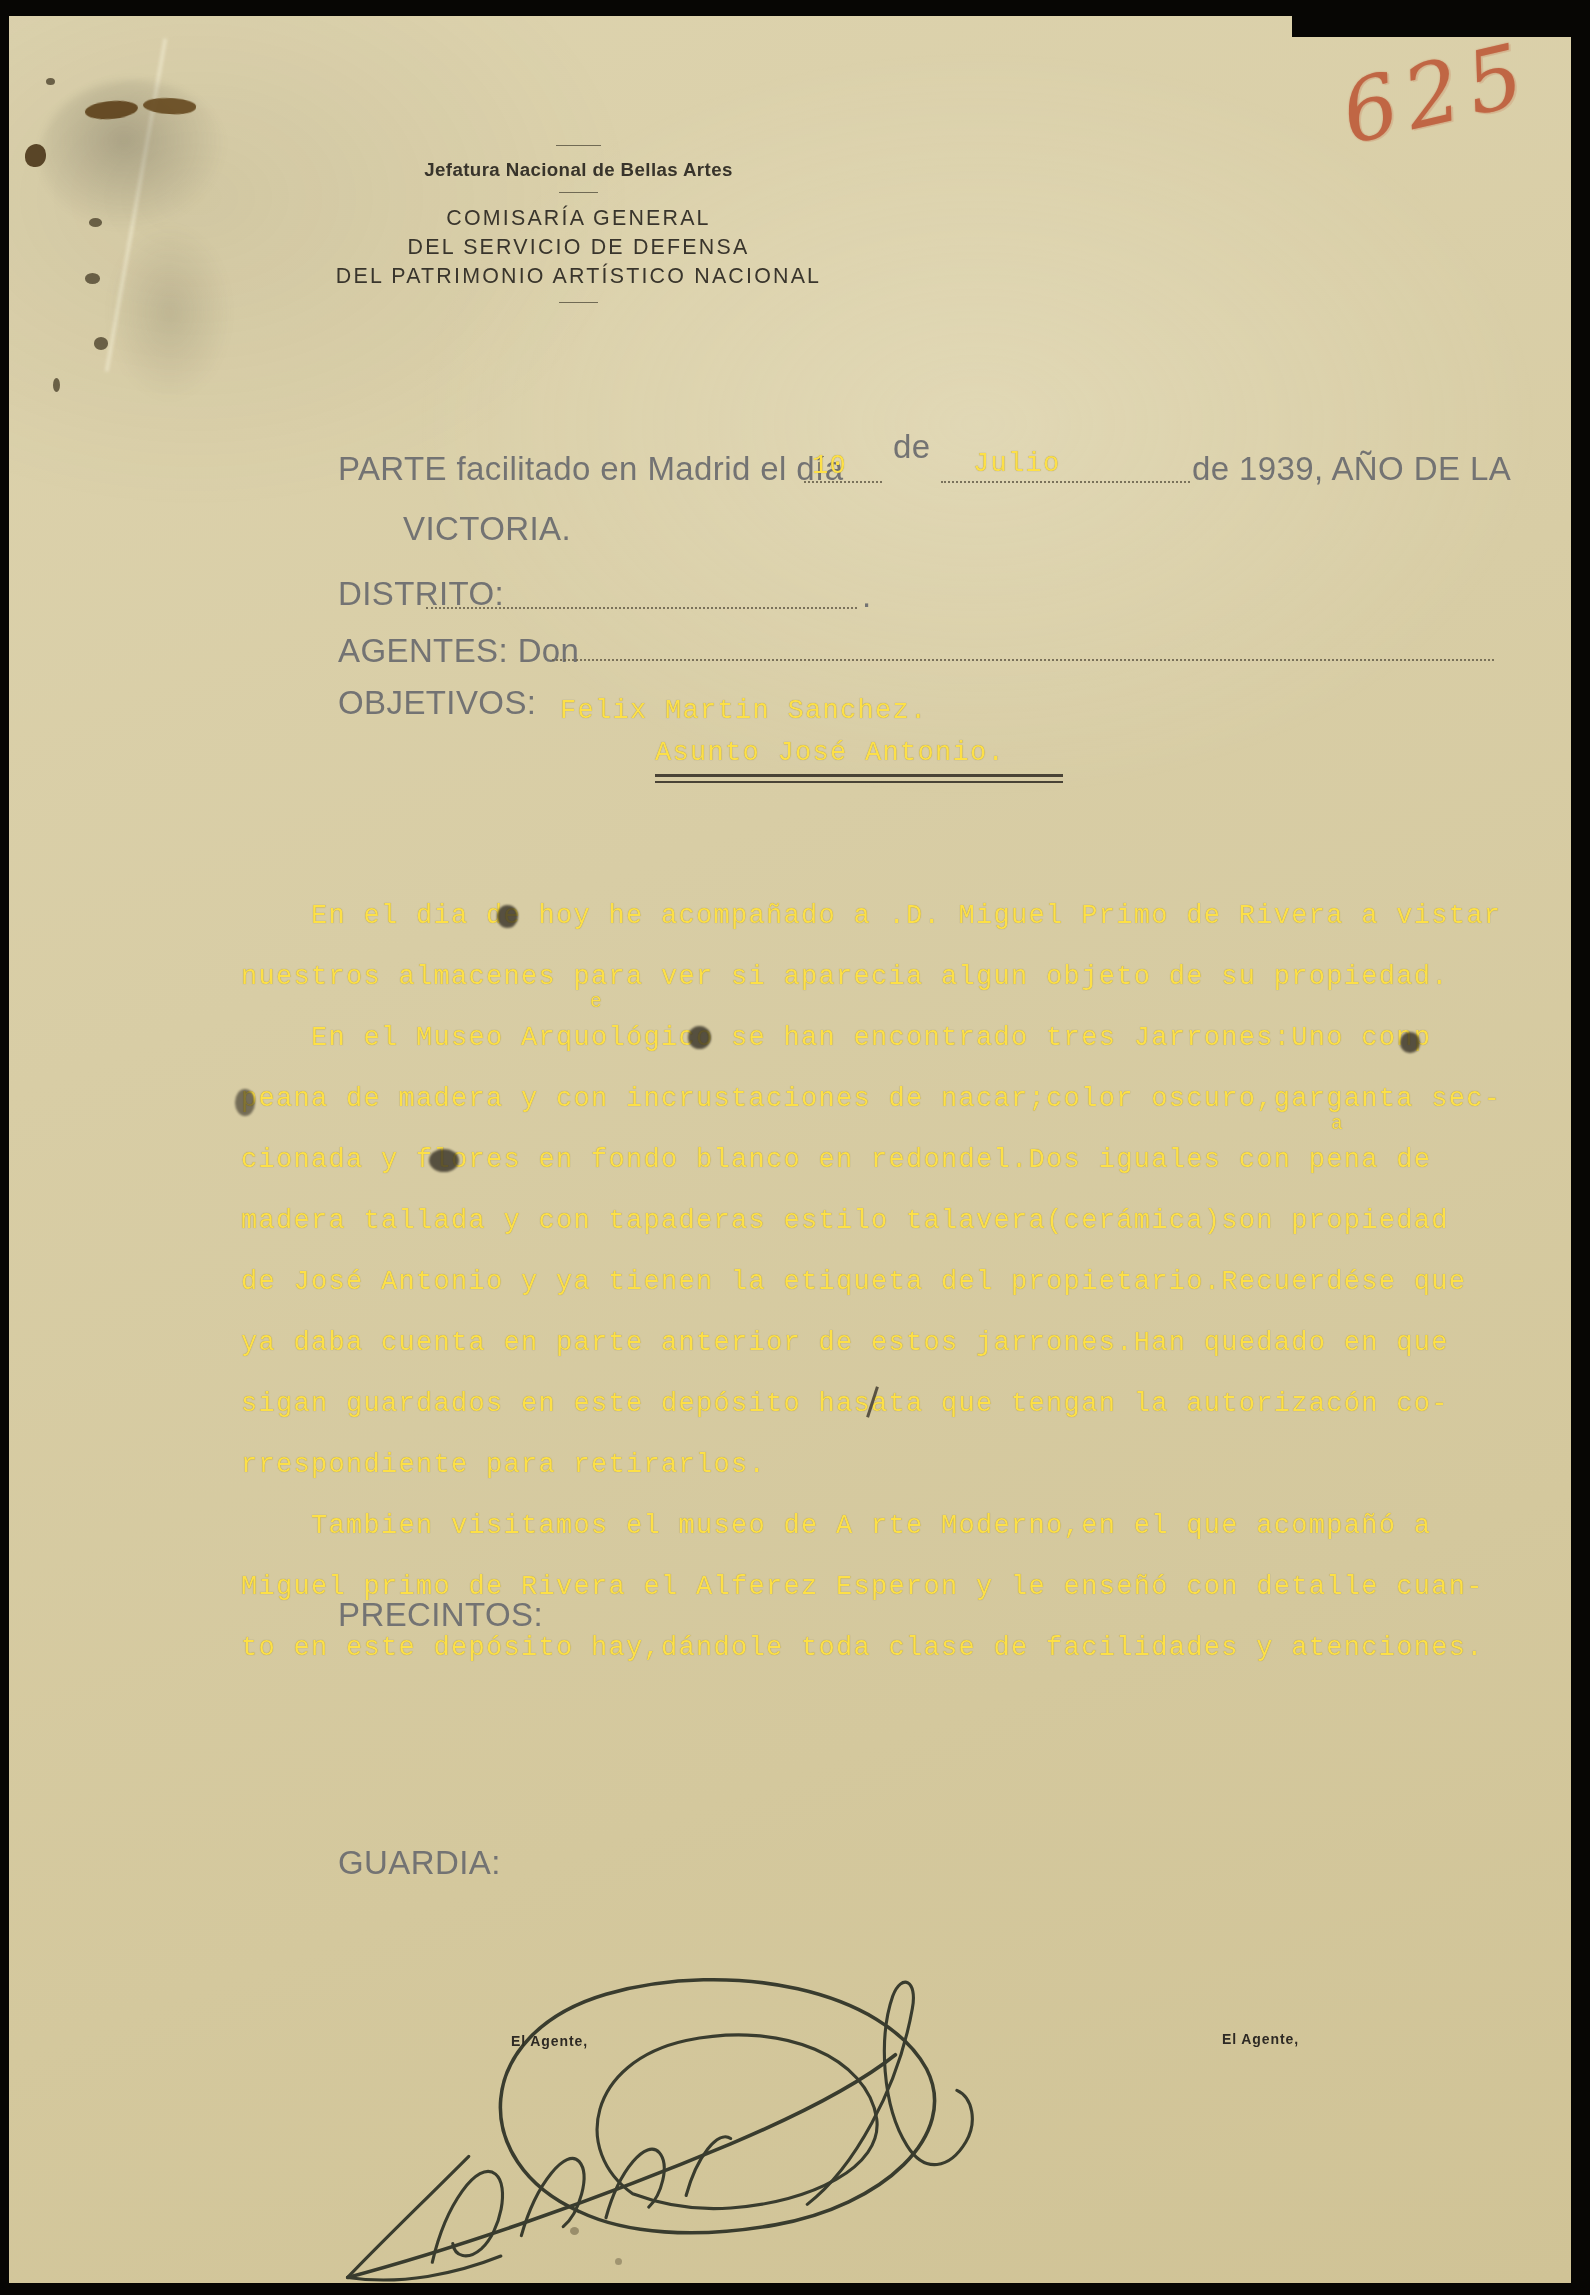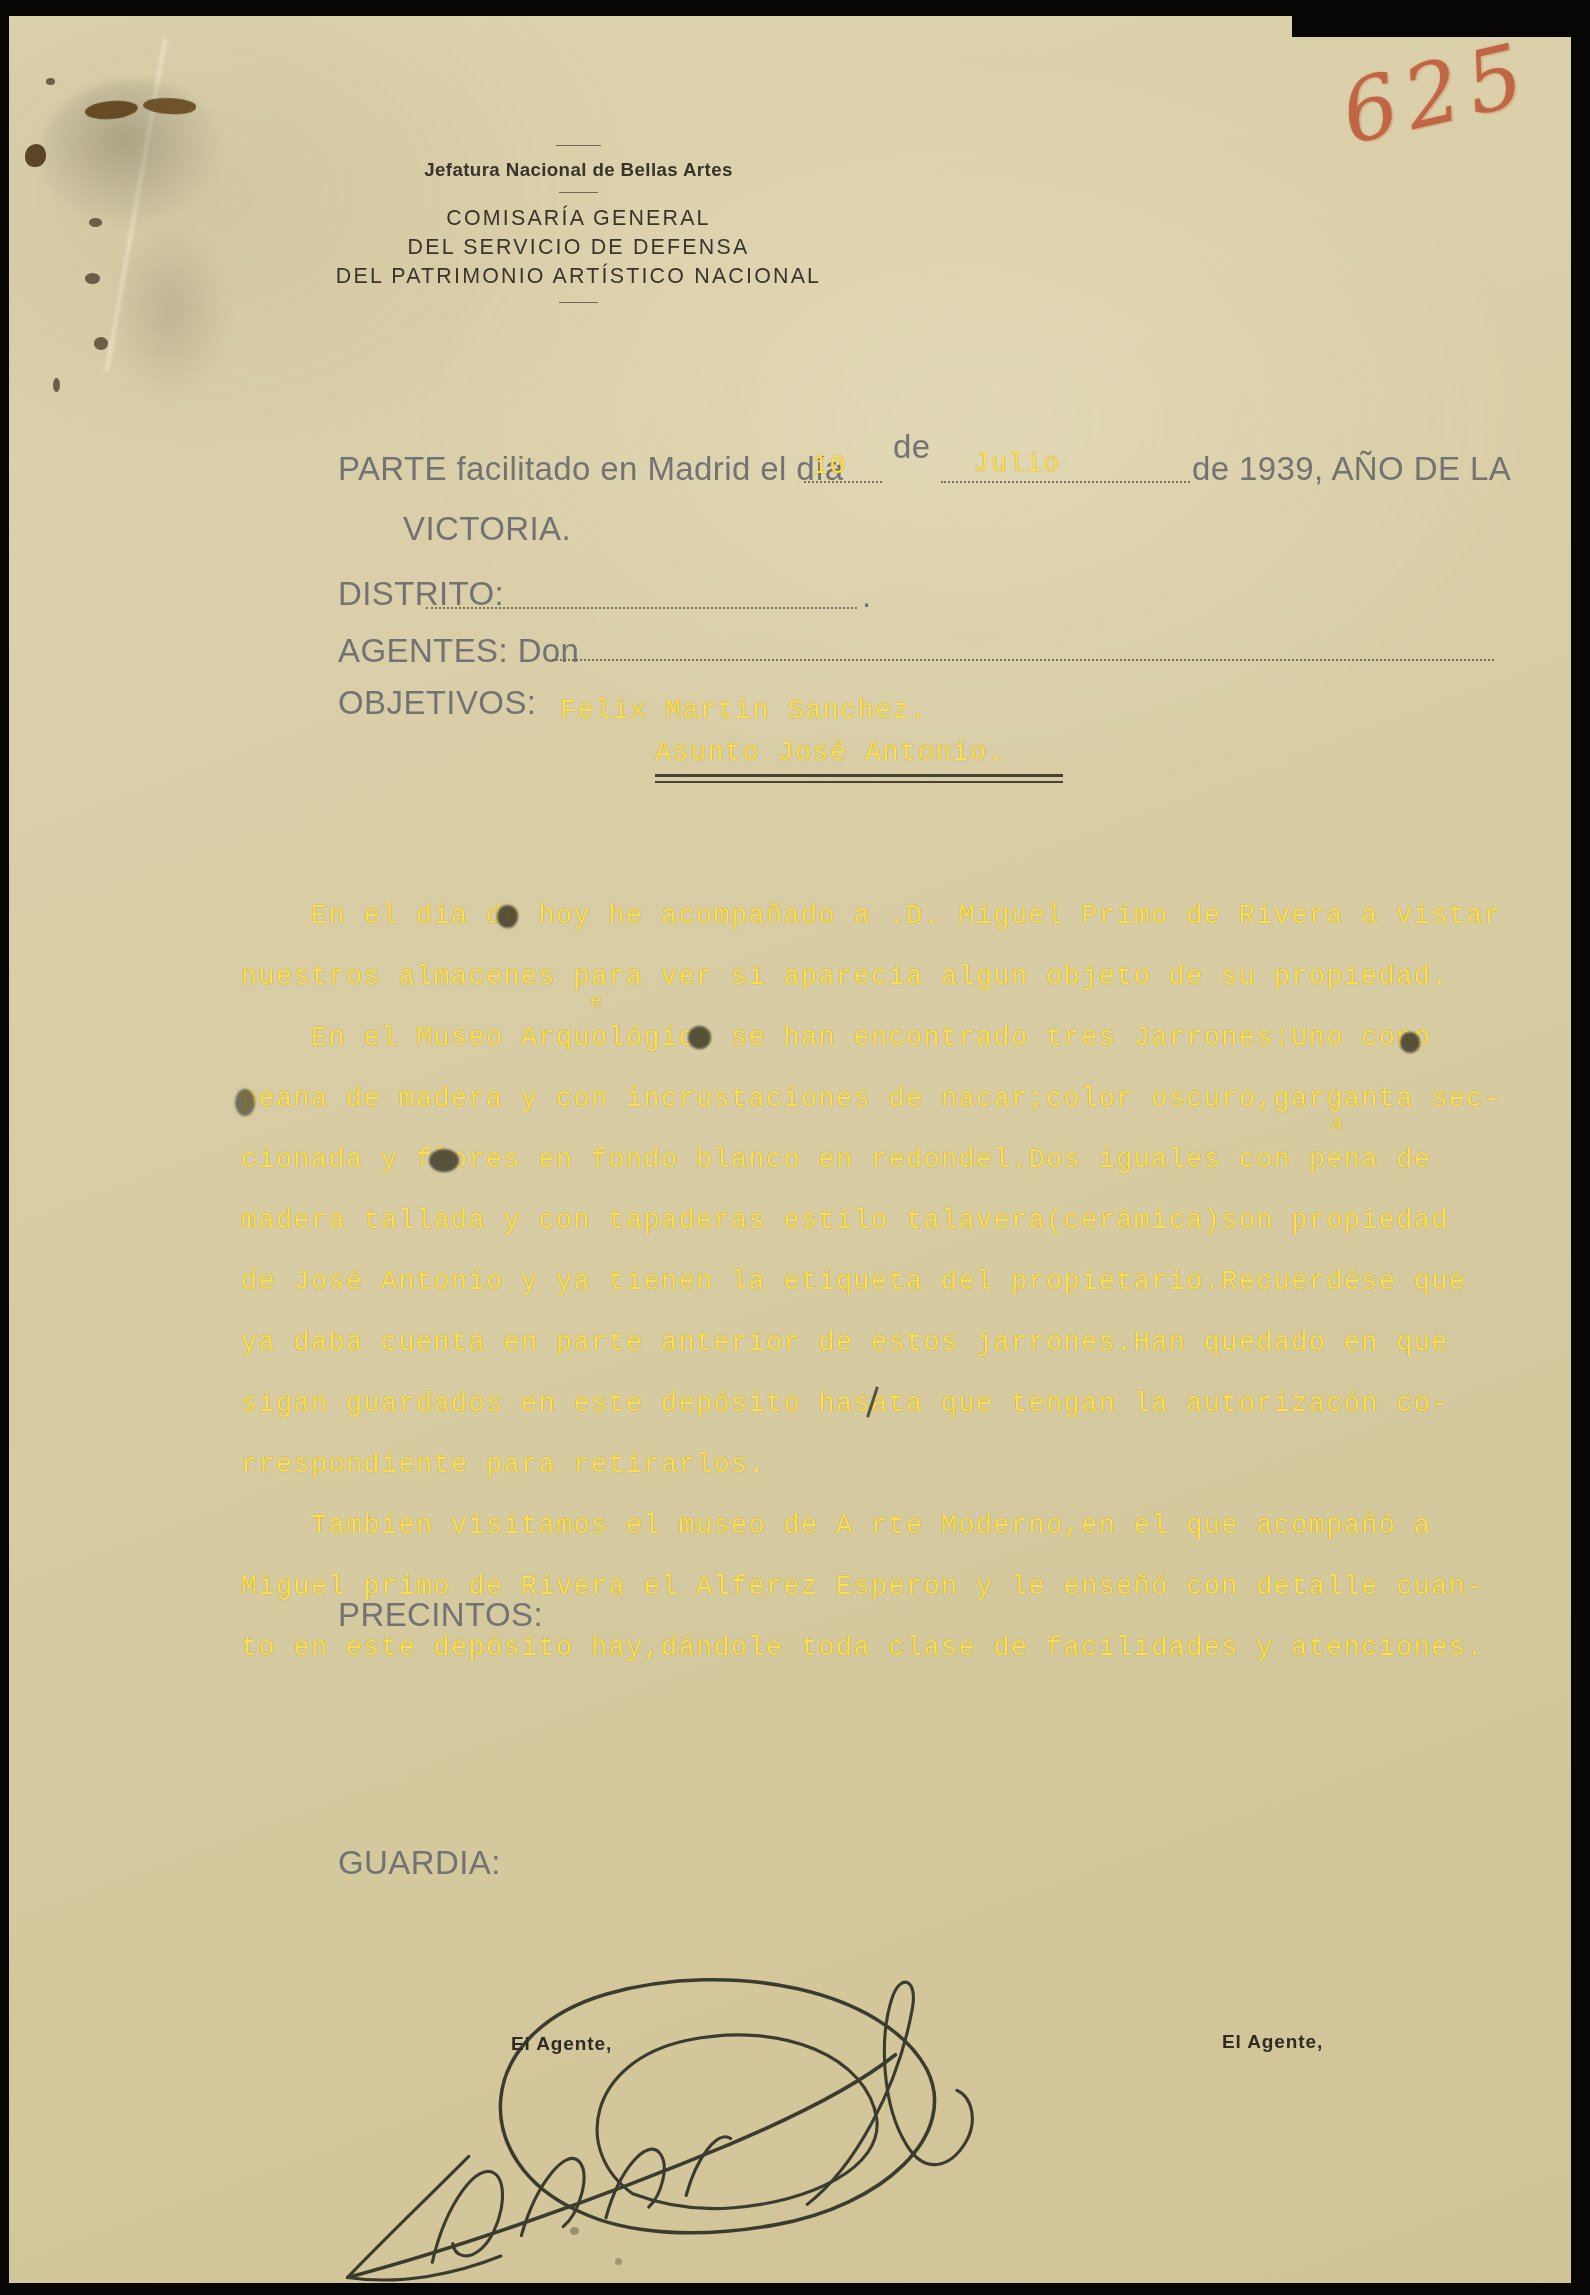--- a/index.html
+++ b/index.html
@@ -71,21 +71,21 @@
     transform:rotate(-7deg);filter:blur(0.5px);opacity:.92;}
   #squiggle2{left:143px;top:98px;width:53px;height:16px;background:#66491f;border-radius:60% 45% 55% 50%;
     transform:rotate(4deg);filter:blur(0.5px);opacity:.9;}
   #dot1{left:25px;top:144px;width:21.4px;height:23px;background:#4c371a;border-radius:60% 50% 55% 45%;filter:blur(0.7px);opacity:.9;}
   .speck{position:absolute;background:#463c26;border-radius:50%;opacity:.75;filter:blur(0.4px);z-index:3;}
   #crease{left:134px;top:36px;width:3.6px;height:338px;background:rgba(245,240,215,.5);
     transform:rotate(10deg);filter:blur(1.8px);z-index:2;}
 
   
   #signature-svg{left:312px;top:1955px;z-index:6;}
-  .agent-label{color:#2e2a24;font-weight:700;font-size:19px;letter-spacing:0.9px;white-space:nowrap;}
+  .agent-label{color:#2e2a24;font-weight:700;font-size:14px;letter-spacing:0.9px;white-space:nowrap;}
 </style>
 </head>
 <body>
 
 <div id="stage">
   <div id="paper"></div>
 
   <div class="stain" id="crease"></div>
   <div class="stain" id="smudge1"></div>
   <div class="stain" id="smudge2"></div>

